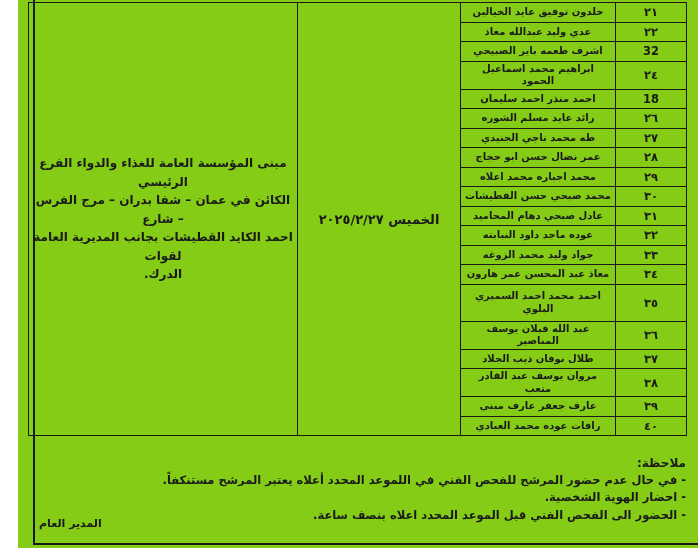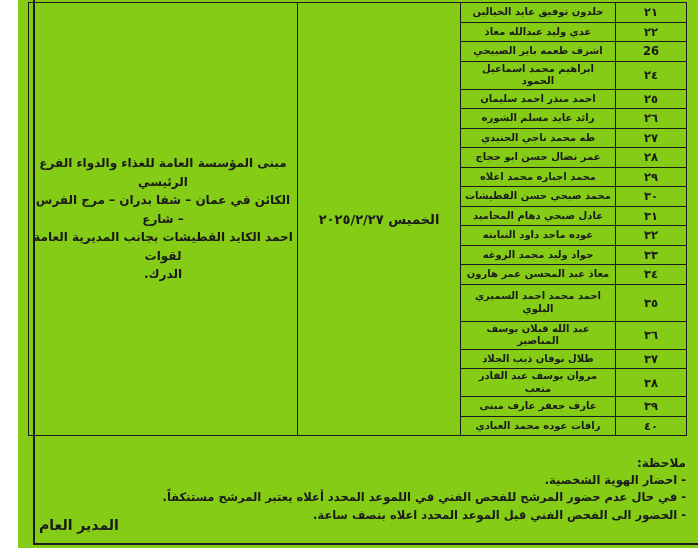--- a/index.html
+++ b/index.html
@@ -37,21 +37,21 @@
   tr.tall td { height:37px; }
   .notes {
     position:absolute; top:454px; right:12px; left:24px;
     text-align:right; direction:rtl;
     font-weight:bold; font-size:11.5px; line-height:1.5;
   }
   .notes-title { font-size:12px; }
   .note-line { white-space:nowrap; }
   .signature {
     position:absolute; left:21px; top:517px;
-    direction:rtl; font-weight:bold; font-size:14px;
+    direction:rtl; font-weight:bold; font-size:11px;
   }
 </style>
 </head>
 <body>
 
 <div class="page">
 
   <div class="frame"></div>
 
   <table class="candidates">
@@ -71,29 +71,29 @@
             <div>الكائن في عمان – شفا بدران – مرج الفرس – شارع</div>
             <div>احمد الكايد القطيشات بجانب المديرية العامة لقوات</div>
             <div>الدرك.</div>
           </td>
         </tr>
         <tr>
           <td class="num-cell">٢٢</td>
           <td class="name-cell">عدي وليد عبدالله معاذ</td>
         </tr>
         <tr>
-          <td class="num-cell">26</td>
+          <td class="num-cell">32</td>
           <td class="name-cell">اشرف طعمه باير الصبيحي</td>
         </tr>
         <tr>
           <td class="num-cell">٢٤</td>
           <td class="name-cell">ابراهيم محمد اسماعيل الحمود</td>
         </tr>
         <tr>
-          <td class="num-cell">٢٥</td>
+          <td class="num-cell">18</td>
           <td class="name-cell">احمد منذر احمد سليمان</td>
         </tr>
         <tr>
           <td class="num-cell">٢٦</td>
           <td class="name-cell">رائد عايد مسلم الشوره</td>
         </tr>
         <tr>
           <td class="num-cell">٢٧</td>
           <td class="name-cell">طه محمد ناجي الجنيدي</td>
         </tr>
@@ -148,21 +148,21 @@
         <tr>
           <td class="num-cell">٤٠</td>
           <td class="name-cell">رافات عوده محمد العبادي</td>
         </tr>
       </tbody>
   </table>
 
   <div class="notes">
     <div class="notes-title">ملاحظة:</div>
     <div class="notes-list">
+        <div class="note-line">- في حال عدم حضور المرشح للفحص الفني في اللموعد المحدد أعلاه يعتبر المرشح مستنكفاً.</div>
         <div class="note-line">- احضار الهوية الشخصية.</div>
-        <div class="note-line">- في حال عدم حضور المرشح للفحص الفني في اللموعد المحدد أعلاه يعتبر المرشح مستنكفاً.</div>
         <div class="note-line">- الحضور الى الفحص الفني قبل الموعد المحدد اعلاه بنصف ساعة.</div>
       </div>
   </div>
 
   <div class="signature">المدير العام</div>
 
 </div>
 
 </body></html>

